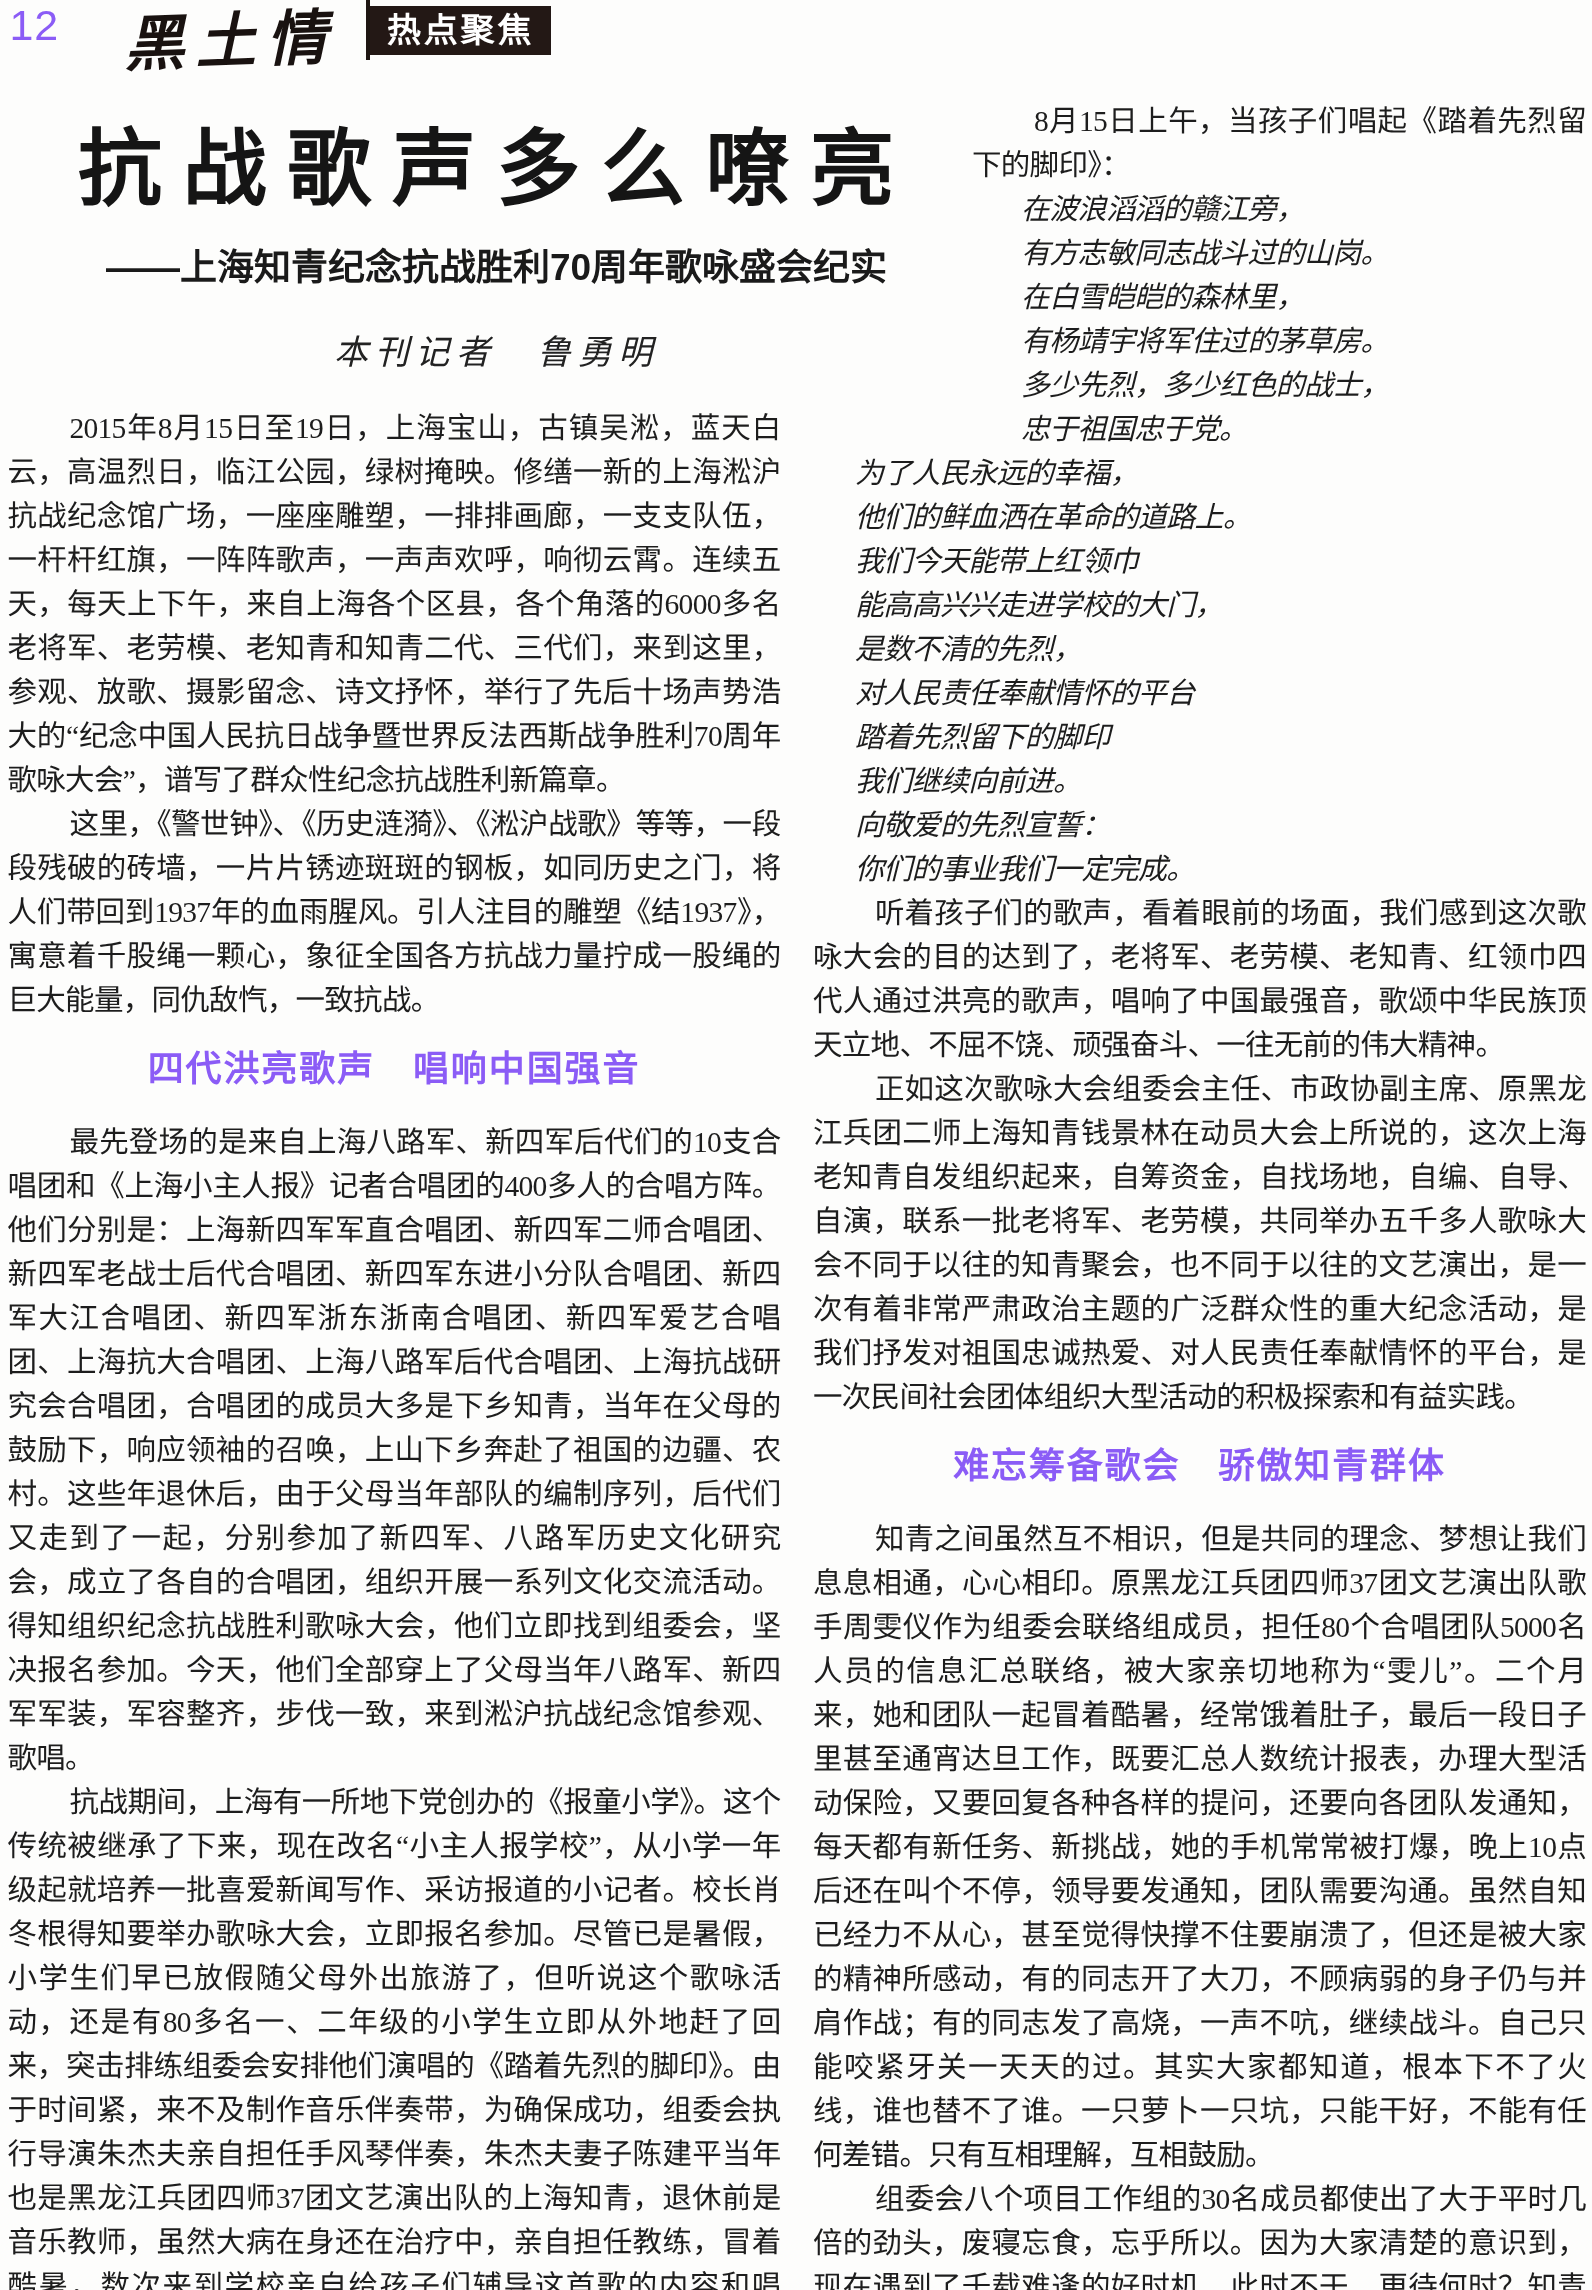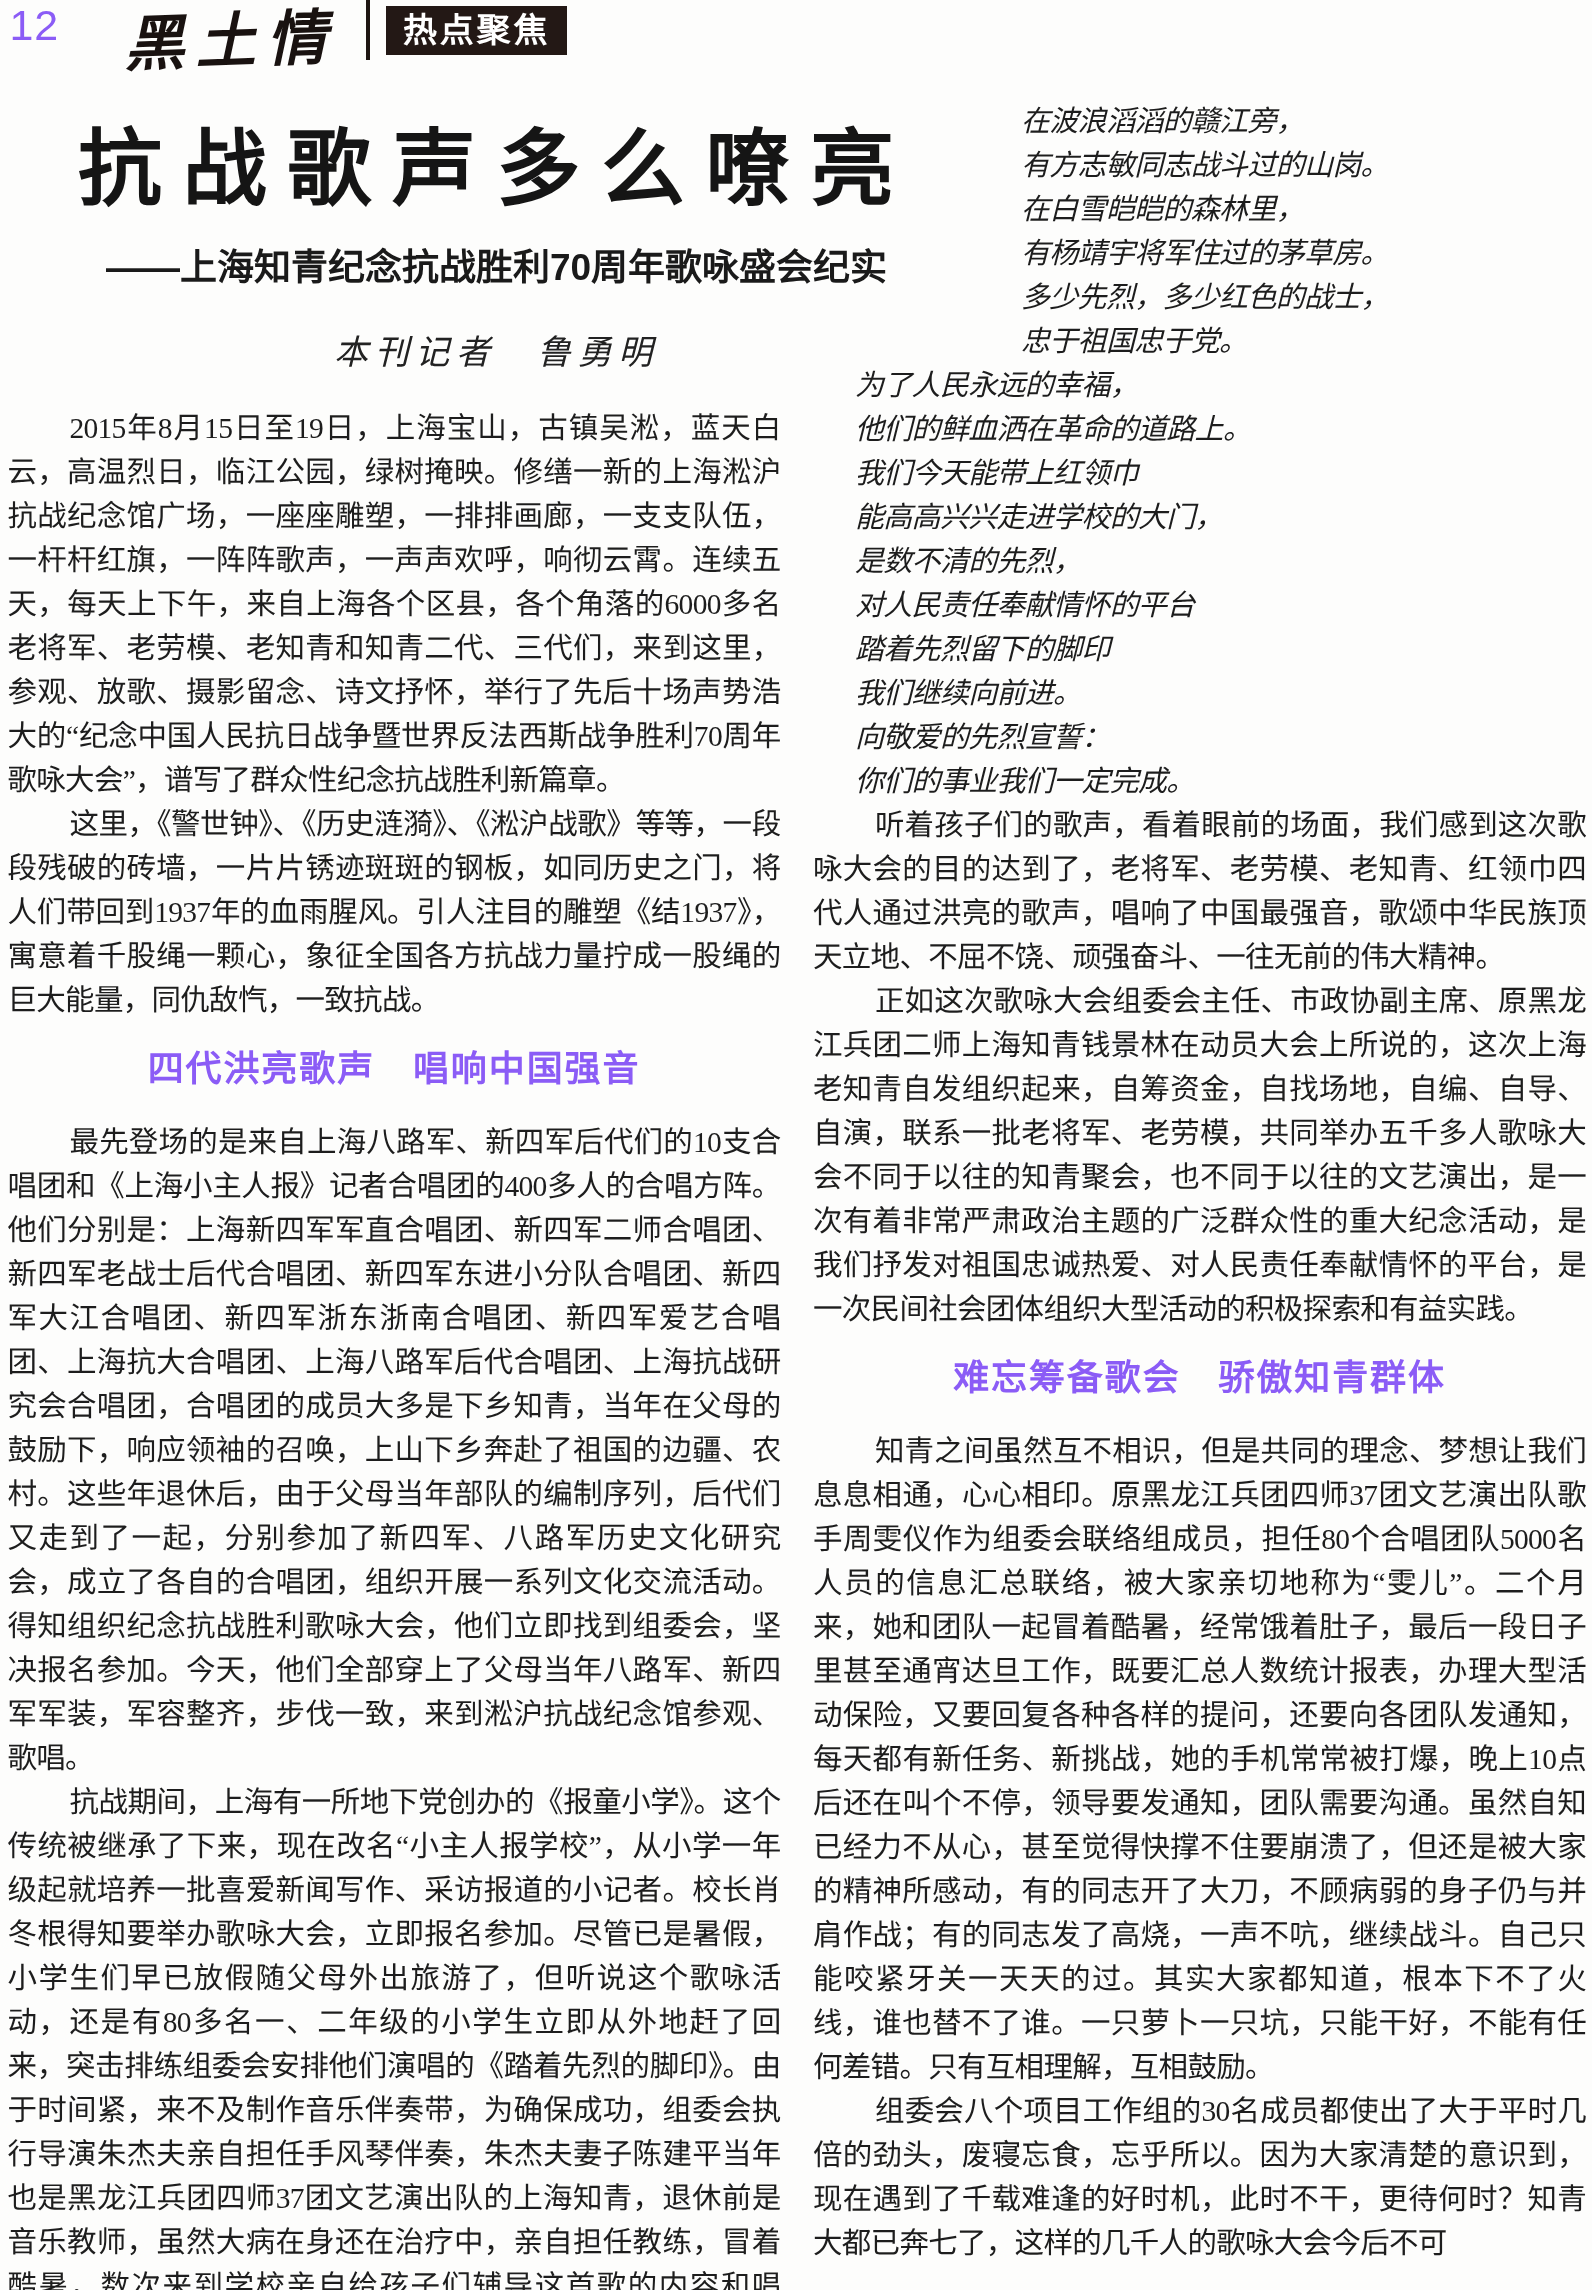--- a/index.html
+++ b/index.html
@@ -23,21 +23,21 @@
   .logo{
     position:absolute;left:124px;top:-9.4px;width:253px;
     font-size:60px;font-weight:bold;font-style:italic;
     letter-spacing:11.2px;transform:rotate(-2deg);
     color:#191210;white-space:nowrap;
   }
   .header-divider{
     position:absolute;left:366px;top:0;width:3.7px;height:60px;background:#1e1512;
   }
   .badge{
-    position:absolute;left:386px;top:5.6px;height:49px;min-width:167px;
+    position:absolute;left:370px;top:5.6px;height:49px;min-width:167px;
     background:var(--badge-bg);color:var(--badge-text);
     font-family:"Liberation Sans","DejaVu Sans",sans-serif;
     font-weight:bold;font-size:34px;line-height:49px;
     text-align:center;letter-spacing:2.8px;padding:0 17px;box-sizing:border-box;
   }
   
   .headline{
     position:absolute;left:56px;top:126px;width:881px;text-align:center;
   }
   .title{
@@ -94,20 +94,21 @@
 
   <div class="col col-left">
     <p>2015年8月15日至19日，上海宝山，古镇吴淞，蓝天白云，高温烈日，临江公园，绿树掩映。修缮一新的上海淞沪抗战纪念馆广场，一座座雕塑，一排排画廊，一支支队伍，一杆杆红旗，一阵阵歌声，一声声欢呼，响彻云霄。连续五天，每天上下午，来自上海各个区县，各个角落的6000多名老将军、老劳模、老知青和知青二代、三代们，来到这里，参观、放歌、摄影留念、诗文抒怀，举行了先后十场声势浩大的“纪念中国人民抗日战争暨世界反法西斯战争胜利70周年歌咏大会”，谱写了群众性纪念抗战胜利新篇章。</p>
     <p>这里，《警世钟》、《历史涟漪》、《淞沪战歌》等等，一段段残破的砖墙，一片片锈迹斑斑的钢板，如同历史之门，将人们带回到1937年的血雨腥风。引人注目的雕塑《结1937》，寓意着千股绳一颗心，象征全国各方抗战力量拧成一股绳的巨大能量，同仇敌忾，一致抗战。</p>
     <div class="section-heading">四代洪亮歌声　唱响中国强音</div>
     <p>最先登场的是来自上海八路军、新四军后代们的10支合唱团和《上海小主人报》记者合唱团的400多人的合唱方阵。他们分别是：上海新四军军直合唱团、新四军二师合唱团、新四军老战士后代合唱团、新四军东进小分队合唱团、新四军大江合唱团、新四军浙东浙南合唱团、新四军爱艺合唱团、上海抗大合唱团、上海八路军后代合唱团、上海抗战研究会合唱团，合唱团的成员大多是下乡知青，当年在父母的鼓励下，响应领袖的召唤，上山下乡奔赴了祖国的边疆、农村。这些年退休后，由于父母当年部队的编制序列，后代们又走到了一起，分别参加了新四军、八路军历史文化研究会，成立了各自的合唱团，组织开展一系列文化交流活动。得知组织纪念抗战胜利歌咏大会，他们立即找到组委会，坚决报名参加。今天，他们全部穿上了父母当年八路军、新四军军装，军容整齐，步伐一致，来到淞沪抗战纪念馆参观、歌唱。</p>
     <p>抗战期间，上海有一所地下党创办的《报童小学》。这个传统被继承了下来，现在改名“小主人报学校”，从小学一年级起就培养一批喜爱新闻写作、采访报道的小记者。校长肖冬根得知要举办歌咏大会，立即报名参加。尽管已是暑假，小学生们早已放假随父母外出旅游了，但听说这个歌咏活动，还是有80多名一、二年级的小学生立即从外地赶了回来，突击排练组委会安排他们演唱的《踏着先烈的脚印》。由于时间紧，来不及制作音乐伴奏带，为确保成功，组委会执行导演朱杰夫亲自担任手风琴伴奏，朱杰夫妻子陈建平当年也是黑龙江兵团四师37团文艺演出队的上海知青，退休前是音乐教师，虽然大病在身还在治疗中，亲自担任教练，冒着酷暑，数次来到学校亲自给孩子们辅导这首歌的内容和唱法。</p>
   </div>
 
   <div class="col col-right">
+    <p class="lead-in">8月15日上午，当孩子们唱起《踏着先烈留下的脚印》：</p>
 
     <div class="stanza stanza-1">
       <p>在波浪滔滔的赣江旁，</p>
       <p>有方志敏同志战斗过的山岗。</p>
       <p>在白雪皑皑的森林里，</p>
       <p>有杨靖宇将军住过的茅草房。</p>
       <p>多少先烈，多少红色的战士，</p>
       <p>忠于祖国忠于党。</p>
     </div>
 

